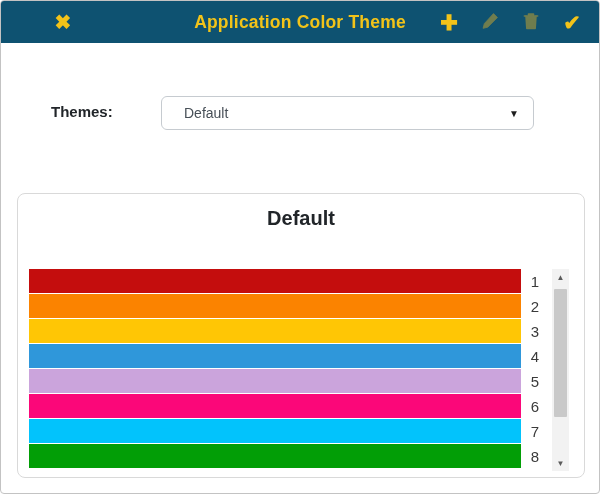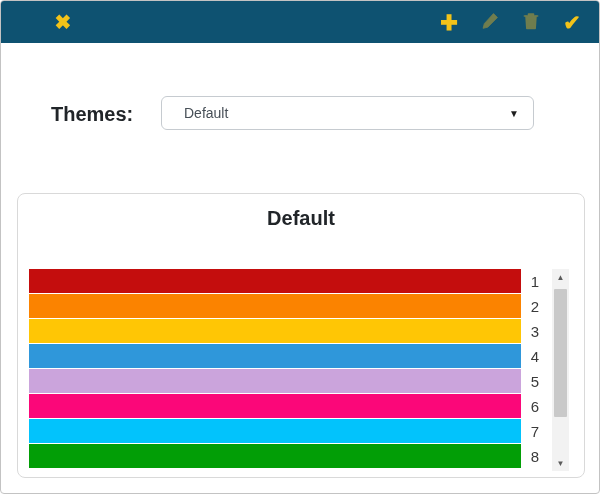--- a/index.html
+++ b/index.html
@@ -28,21 +28,21 @@
     display:flex; align-items:center; gap:17px;
   }
   .glyph{ line-height:1; }
   .btn-add .glyph{ font-size:21px; }
   .btn-confirm .glyph{ font-size:21px; }
   .disabled{ color:#6f7d4e; cursor:default; }
   .disabled svg{ stroke:#6f7d4e; fill:#6f7d4e; }
   
   .themes-row{ position:absolute; top:95px; left:0; right:0; height:34px; }
   .themes-label{
-    position:absolute; left:50px; top:7px; font-size:20px; font-weight:bold; color:#212529;
+    position:absolute; left:50px; top:7px; font-size:15px; font-weight:bold; color:#212529;
   }
   .dropdown{
     position:absolute; left:160px; top:0; width:373px; height:34px;
     border:1px solid #c6cbd0; border-radius:6px; background:#fff;
     display:flex; align-items:center; cursor:pointer;
   }
   .dropdown-value{ margin-left:22px; font-size:14px; color:#474f57; }
   .dropdown-caret{ position:absolute; right:14px; top:11px; font-size:10px; color:#1d1d1d; }
   
   .panel{
@@ -78,20 +78,21 @@
 </style>
 </head>
 <body>
 
 <div class="dialog">
 
   <div class="header">
     <button class="icon-btn btn-close">
       <span class="glyph">✖</span>
     </button>
+    <div class="hdr-title">Application Color Theme</div>
     <div class="hdr-actions">
       <button class="icon-btn btn-add">
         <span class="glyph">✚</span>
       </button>
       <button class="icon-btn disabled btn-edit">
         <span>
           <svg width="20" height="20" viewBox="0 0 24 24">
             <path d="M16.2 3.1 l4.7 4.7 -11.6 11.6 -5.6 1.4 1.4 -5.6 z" fill="#6f7d4e"></path>
           </svg>
         </span>

